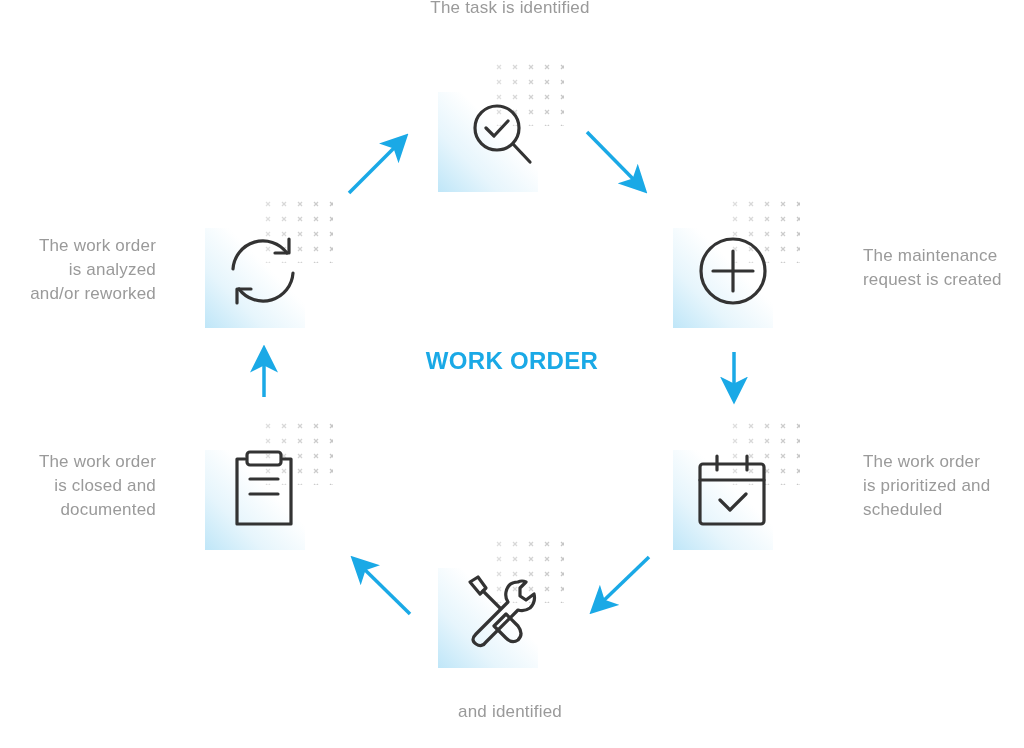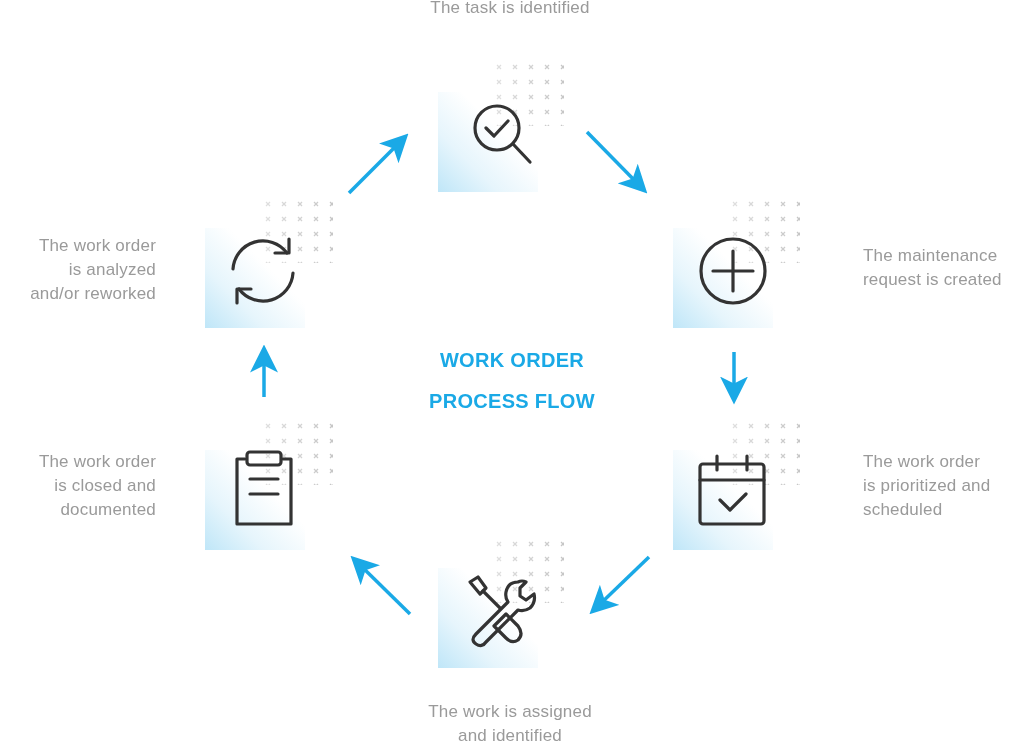--- a/index.html
+++ b/index.html
@@ -8,21 +8,21 @@
   .box { position:absolute; width:100px; height:100px;
          background: linear-gradient(45deg, #bfe6f8 0%, #e6f5fc 30%, #ffffff 62%); }
   .dots { position:absolute; width:70px; height:64px; }
   .icon { position:absolute; width:100px; height:100px; }
   .label { position:absolute; color:#9a9a9a; font-size:17px; line-height:24px; letter-spacing:0.2px; }
   .label span { display:block; }
   .right { text-align:right; }
   .left { text-align:left; }
   .center { text-align:center; }
   .title { position:absolute; left:372px; top:340px; width:280px; text-align:center;
-           color:#1aa9e6; font-weight:bold; font-size:20px; line-height:41px; letter-spacing:0.3px; }
+           color:#1aa9e6; font-weight:bold; font-size:24px; line-height:41px; letter-spacing:0.3px; }
   .title span { display:block; }
   svg.arrows { position:absolute; left:0; top:0; }
 </style>
 </head>
 <body>
 
 <div class="box" style="left:438px;top:92px;"></div>
 <div class="box" style="left:673px;top:228px;"></div>
 <div class="box" style="left:673px;top:450px;"></div>
 <div class="box" style="left:438px;top:568px;"></div>
@@ -696,40 +696,38 @@
     <line x1="734" y1="352" x2="734" y2="394" marker-end="url(#ah)"></line>
     <line x1="649" y1="557" x2="597" y2="607" marker-end="url(#ah)"></line>
     <line x1="410" y1="614" x2="358" y2="563" marker-end="url(#ah)"></line>
     <line x1="264" y1="397" x2="264" y2="355" marker-end="url(#ah)"></line>
     <line x1="349" y1="193" x2="401" y2="141" marker-end="url(#ah)"></line>
   </g>
 </svg>
 
 <div class="title">
   <span>WORK ORDER</span>
-  <span>PROCESS FLOW</span>
 </div>
 
 <div class="label center" style="left:360px;top:-4px;width:300px;">
   <span>The task is identified</span>
 </div>
 
 <div class="label left" style="left:863px;top:244px;width:170px;">
   <span>The maintenance</span>
   <span>request is created</span>
 </div>
 
 <div class="label left" style="left:863px;top:450px;width:170px;">
   <span>The work order</span>
   <span>is prioritized and</span>
   <span>scheduled</span>
 </div>
 
 <div class="label center" style="left:360px;top:700px;width:300px;">
-  <span>The work is assigned</span>
   <span>and identified</span>
 </div>
 
 <div class="label right" style="left:-10px;top:450px;width:166px;">
   <span>The work order</span>
   <span>is closed and</span>
   <span>documented</span>
 </div>
 
 <div class="label right" style="left:-10px;top:234px;width:166px;">

